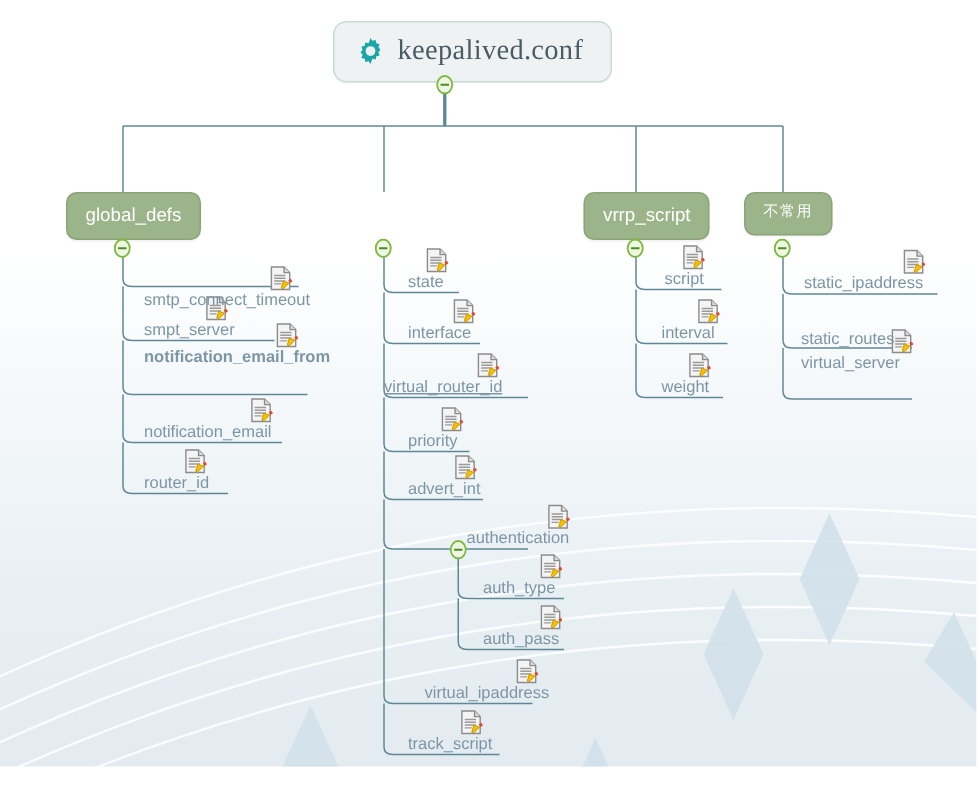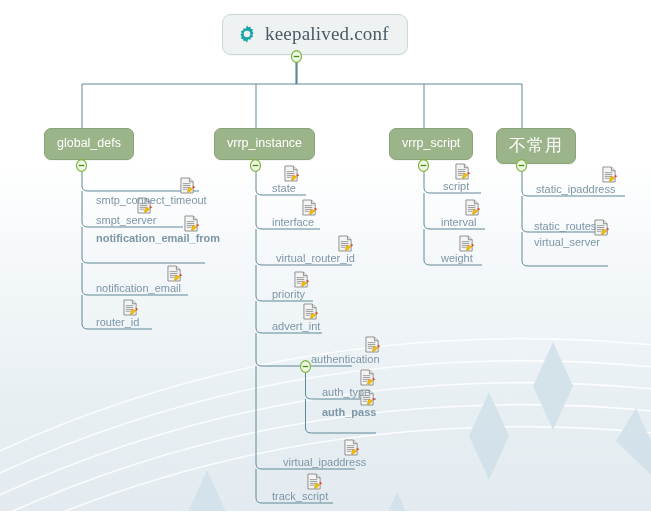--- a/index.html
+++ b/index.html
@@ -42,21 +42,21 @@
     border:1px solid #8aa377;
     border-radius:7px;
     color:#ffffff;
     font-size:12.5px;
     line-height:1;
     padding:8px 12px 9px;
     white-space:nowrap;
     text-align:center;
     box-shadow:0 1px 1px rgba(0,0,0,.05);
   }
-  .lvl2.cjk{font-size:17px;letter-spacing:1px;}
+  .lvl2.cjk{font-size:10px;letter-spacing:1px;}
 
   
   .leaf{
     position:absolute;
     white-space:nowrap;
     font-size:11px;
     color:#7d96a6;
     line-height:12px;
     padding-bottom:2px;
   }
@@ -142,23 +142,20 @@
   </svg>
 
   <div class="lvl2" style="left:44px;top:128px;">
     <span>global_defs</span>
   </div>
   <svg class="knob" style="left:75px;top:159px;" viewBox="0 0 14 14" xmlns="http://www.w3.org/2000/svg">
     <ellipse cx="7" cy="7" rx="5.4" ry="6.3" fill="#eef7e4" stroke="#7fb83f" stroke-width="1.3"></ellipse>
     <line x1="4" y1="7" x2="10" y2="7" stroke="#4f8a20" stroke-width="1.4"></line>
   </svg>
 
-  <div class="lvl2" style="left:214px;top:128px;">
-    <span>vrrp_instance</span>
-  </div>
   <svg class="knob" style="left:249px;top:159px;" viewBox="0 0 14 14" xmlns="http://www.w3.org/2000/svg">
     <ellipse cx="7" cy="7" rx="5.4" ry="6.3" fill="#eef7e4" stroke="#7fb83f" stroke-width="1.3"></ellipse>
     <line x1="4" y1="7" x2="10" y2="7" stroke="#4f8a20" stroke-width="1.4"></line>
   </svg>
 
   <div class="lvl2" style="left:389px;top:128px;">
     <span>vrrp_script</span>
   </div>
   <svg class="knob" style="left:417px;top:159px;" viewBox="0 0 14 14" xmlns="http://www.w3.org/2000/svg">
     <ellipse cx="7" cy="7" rx="5.4" ry="6.3" fill="#eef7e4" stroke="#7fb83f" stroke-width="1.3"></ellipse>
@@ -277,21 +274,21 @@
           <line x1="3" y1="7" x2="11" y2="7"></line>
           <line x1="3" y1="9" x2="11" y2="9"></line>
           <line x1="3" y1="11" x2="11" y2="11"></line>
           <line x1="3" y1="13" x2="8" y2="13"></line>
         </g>
         <path d="M8 16l1.5-5 4 1.5-4 4z" fill="#f6c000" stroke="#c99a00" stroke-width=".7"></path>
         <path d="M13 10.5l1.8-1.2 1.2 1.8-1.8 1.2z" fill="#e04a2f"></path>
       </svg>
     <span class="ltxt">interface</span>
   </div>
-  <div class="leaf" style="left:276px;top:252px;">
+  <div class="leaf" style="left:256px;top:252px;text-decoration:underline;">
     <svg class="doc-icon" style="left:62px;top:-17px;" viewBox="0 0 16 18" xmlns="http://www.w3.org/2000/svg">
         <path d="M1 1h9l4 4v12H1z" fill="#f4f4f4" stroke="#8c8c8c" stroke-width="1"></path>
         <path d="M10 1v4h4" fill="#dcdcdc" stroke="#8c8c8c" stroke-width="1"></path>
         <g stroke="#9a9a9a" stroke-width="1">
           <line x1="3" y1="7" x2="11" y2="7"></line>
           <line x1="3" y1="9" x2="11" y2="9"></line>
           <line x1="3" y1="11" x2="11" y2="11"></line>
           <line x1="3" y1="13" x2="8" y2="13"></line>
         </g>
         <path d="M8 16l1.5-5 4 1.5-4 4z" fill="#f6c000" stroke="#c99a00" stroke-width=".7"></path>
@@ -353,21 +350,21 @@
           <line x1="3" y1="7" x2="11" y2="7"></line>
           <line x1="3" y1="9" x2="11" y2="9"></line>
           <line x1="3" y1="11" x2="11" y2="11"></line>
           <line x1="3" y1="13" x2="8" y2="13"></line>
         </g>
         <path d="M8 16l1.5-5 4 1.5-4 4z" fill="#f6c000" stroke="#c99a00" stroke-width=".7"></path>
         <path d="M13 10.5l1.8-1.2 1.2 1.8-1.8 1.2z" fill="#e04a2f"></path>
       </svg>
     <span class="ltxt">auth_type</span>
   </div>
-  <div class="leaf" style="left:322px;top:406px;font-weight:bold;">
+  <div class="leaf" style="left:322px;top:420px;">
     <svg class="doc-icon" style="left:38px;top:-17px;" viewBox="0 0 16 18" xmlns="http://www.w3.org/2000/svg">
         <path d="M1 1h9l4 4v12H1z" fill="#f4f4f4" stroke="#8c8c8c" stroke-width="1"></path>
         <path d="M10 1v4h4" fill="#dcdcdc" stroke="#8c8c8c" stroke-width="1"></path>
         <g stroke="#9a9a9a" stroke-width="1">
           <line x1="3" y1="7" x2="11" y2="7"></line>
           <line x1="3" y1="9" x2="11" y2="9"></line>
           <line x1="3" y1="11" x2="11" y2="11"></line>
           <line x1="3" y1="13" x2="8" y2="13"></line>
         </g>
         <path d="M8 16l1.5-5 4 1.5-4 4z" fill="#f6c000" stroke="#c99a00" stroke-width=".7"></path>

